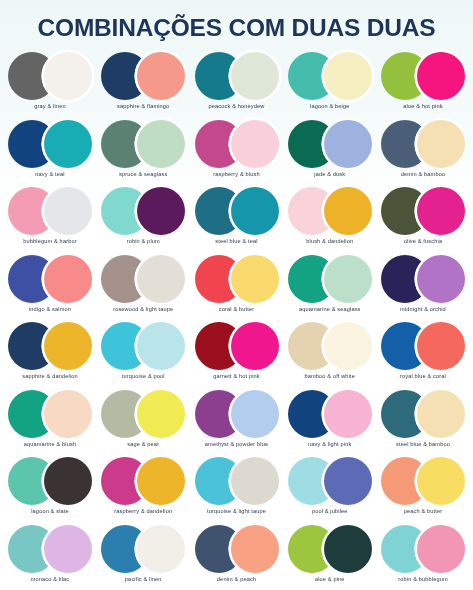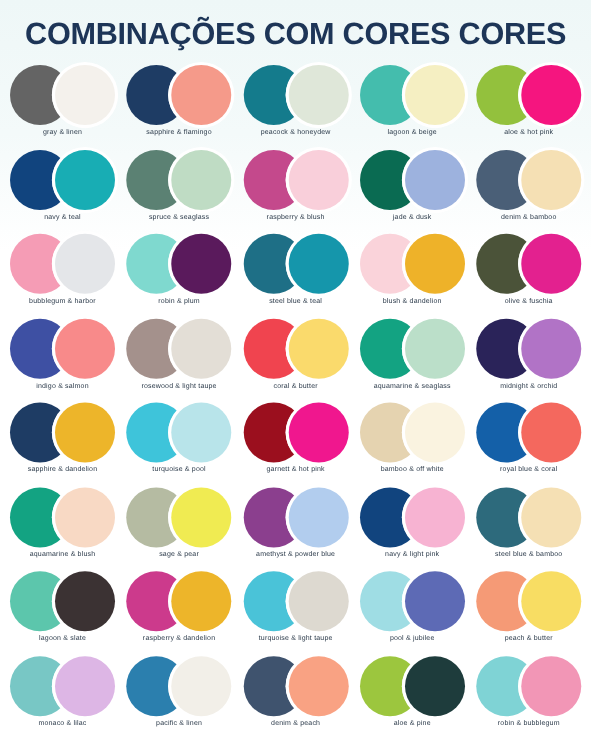--- a/index.html
+++ b/index.html
@@ -83,21 +83,21 @@
     line-height: 1.1;
     white-space: nowrap;
   }
 </style>
 </head>
 <body>
 
 <div class="poster">
 
   <div class="header">
-    <div class="title" style="color: rgb(29, 53, 87);">COMBINAÇÕES COM CORES CORES</div>
+    <div class="title" style="color: rgb(29, 53, 87);">COMBINAÇÕES COM DUAS DUAS</div>
   </div>
 
   <div class="grid">
       <div class="row">
         <div class="cell">
           <div class="pair">
             <div class="circ circ-left" style="background: rgb(100, 100, 100);"></div>
             <div class="circ circ-right" style="background: rgb(244, 241, 236); box-shadow: rgb(255, 255, 255) -2.5px 0px 0px 0px, rgb(255, 255, 255) 0px 0px 0px 2.5px;"></div>
           </div>
           <div class="label">gray &amp; linen</div>

